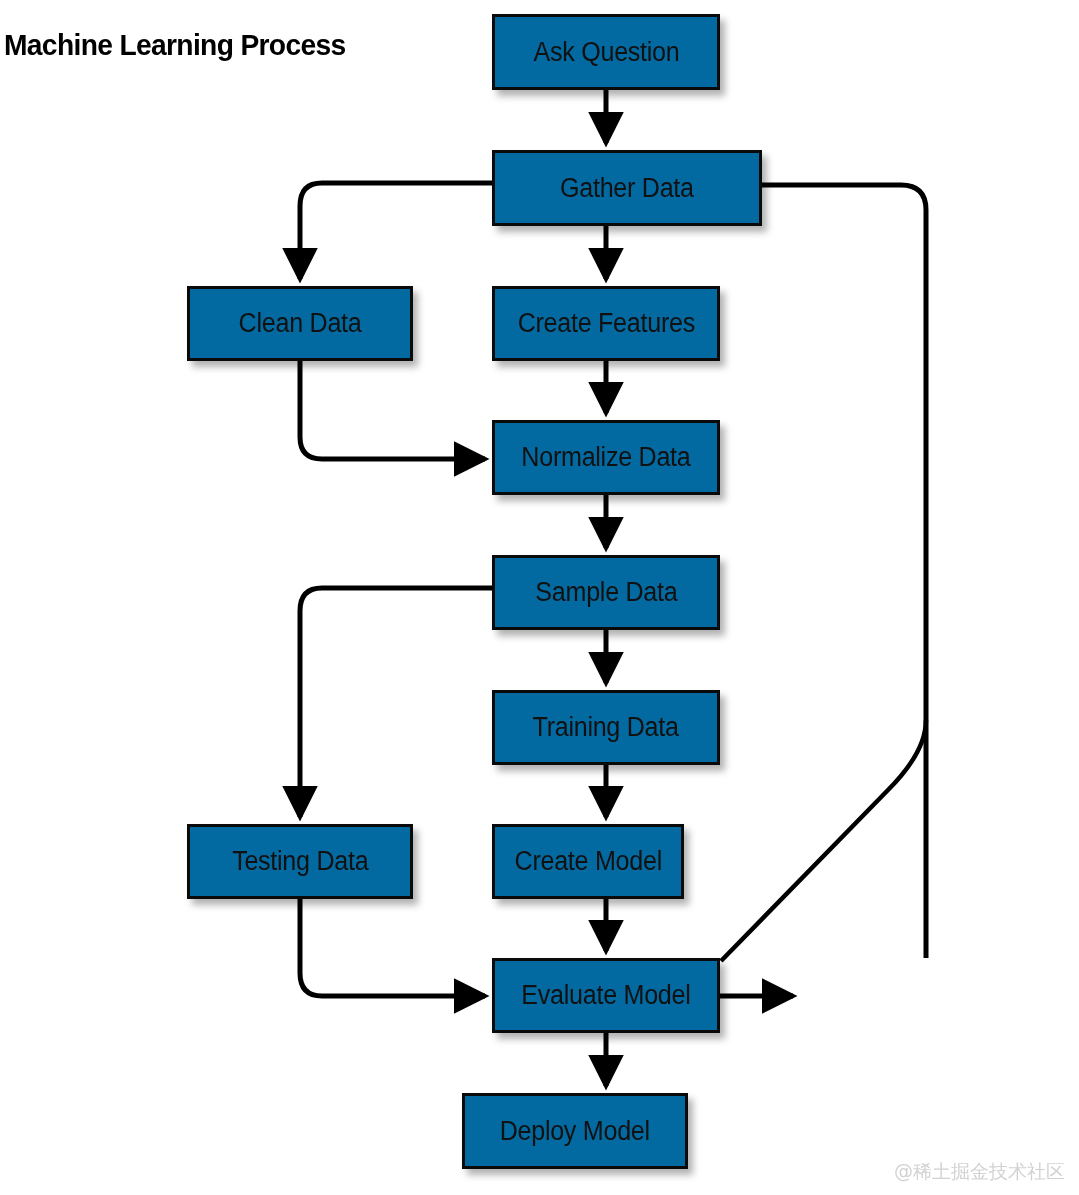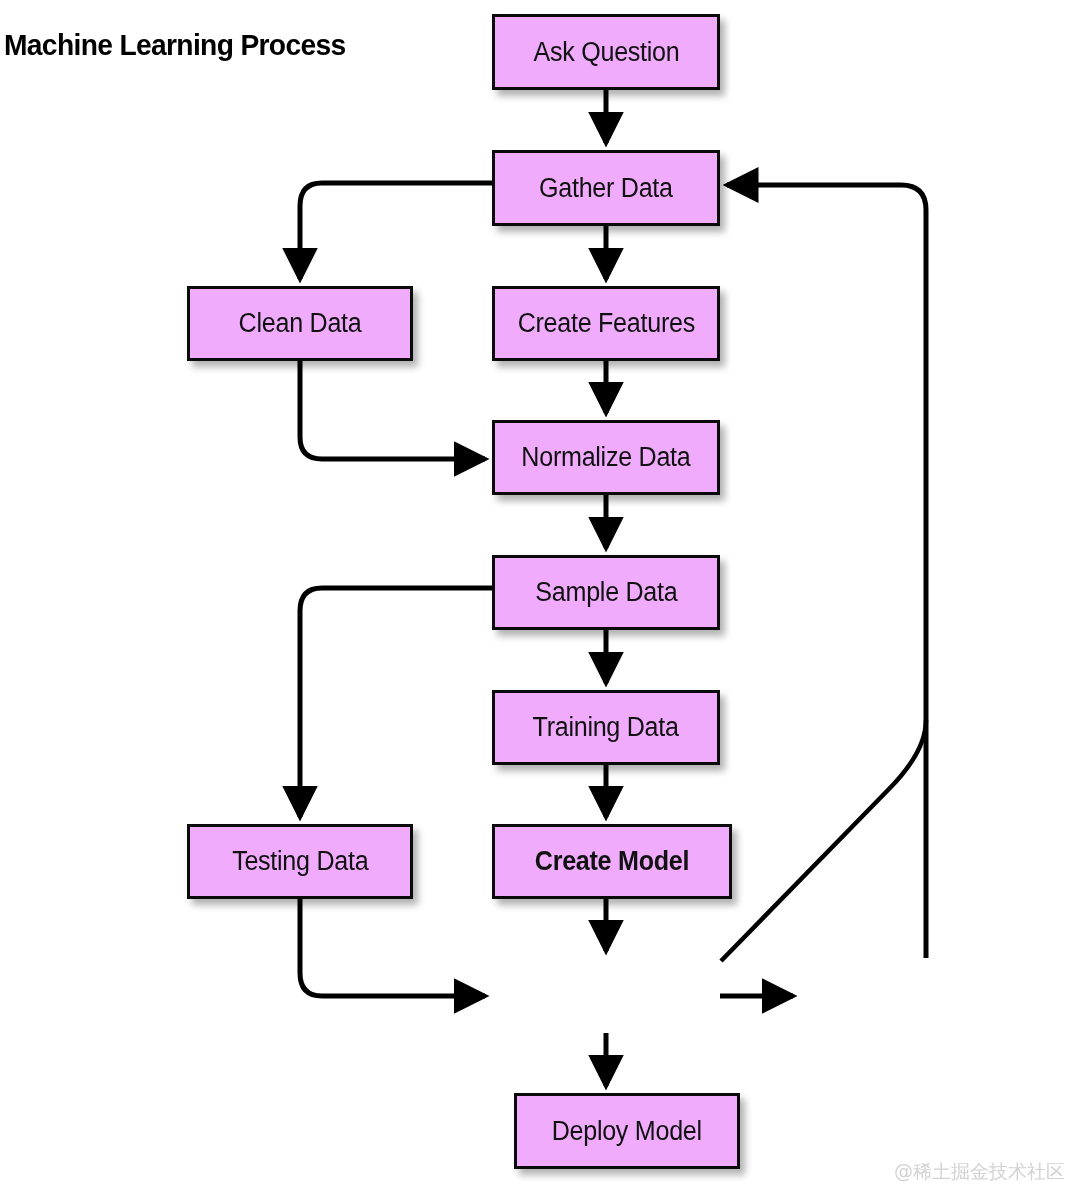--- a/index.html
+++ b/index.html
@@ -31,21 +31,21 @@
   svg#edges {
     position: absolute;
     left: 0;
     top: 0;
     width: 1079px;
     height: 1195px;
   }
   .node {
     position: absolute;
     box-sizing: border-box;
-    background: #f0abfc;
+    background: #0369a1;
     border: 3px solid #0a0a0a;
     display: flex;
     align-items: center;
     justify-content: center;
     box-shadow: 5px 6px 7px rgba(0,0,0,0.30);
     z-index: 3;
   }
   .node .label {
     font-family: "Liberation Sans", "DejaVu Sans", sans-serif;
     font-size: 27px;
@@ -110,21 +110,21 @@
       <path d="M 926 958 L 926 210 Q 926 185 901 185 L 727 185" marker-end="url(#arrow)"></path>
 
       <path d="M 606 1033 L 606 1086" marker-end="url(#arrow)"></path>
     </g>
   </svg>
 
   <div class="node" style="left:492px; top:14px; width:228px; height:76px;">
     <span class="label">Ask Question</span>
   </div>
 
-  <div class="node" style="left:492px; top:150px; width:228px; height:76px;">
+  <div class="node" style="left:492px; top:150px; width:270px; height:76px;">
     <span class="label">Gather Data</span>
   </div>
 
   <div class="node" style="left:187px; top:286px; width:226px; height:75px;">
     <span class="label">Clean Data</span>
   </div>
 
   <div class="node" style="left:492px; top:286px; width:228px; height:75px;text-align:right;">
     <span class="label">Create Features</span>
   </div>
@@ -138,25 +138,28 @@
   </div>
 
   <div class="node" style="left:492px; top:690px; width:228px; height:75px;">
     <span class="label">Training Data</span>
   </div>
 
   <div class="node" style="left:187px; top:824px; width:226px; height:75px;">
     <span class="label">Testing Data</span>
   </div>
 
-  <div class="node" style="left:492px; top:824px; width:240px; height:75px;font-weight:bold;">
+  <div class="node" style="left:492px; top:824px; width:192px; height:75px;">
     <span class="label">Create Model</span>
   </div>
 
+  <div class="node" style="left:492px; top:958px; width:228px; height:75px;">
+    <span class="label">Evaluate Model</span>
+  </div>
 
 
-  <div class="node" style="left:514px; top:1093px; width:226px; height:76px;">
+  <div class="node" style="left:462px; top:1093px; width:226px; height:76px;">
     <span class="label">Deploy Model</span>
   </div>
 
   <div id="watermark">@稀土掘金技术社区</div>
 
 </div>
 
 </body></html>

